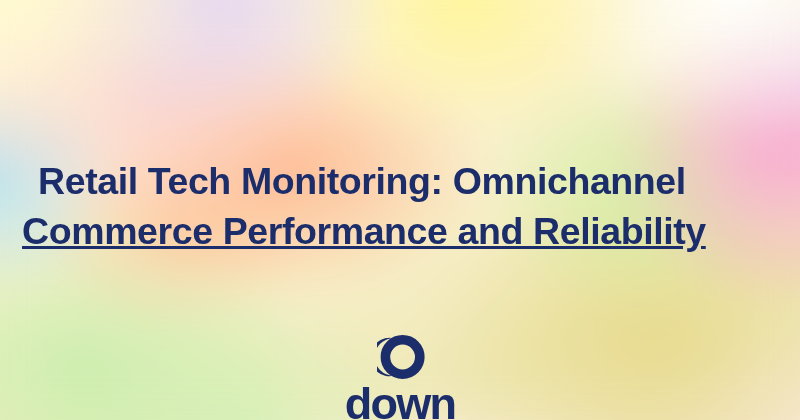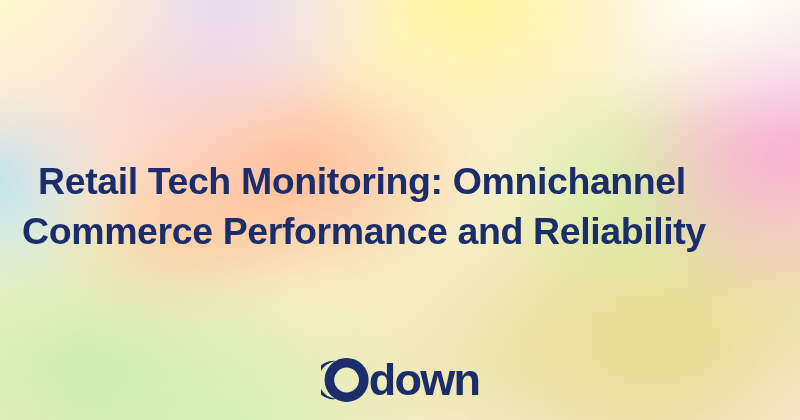--- a/index.html
+++ b/index.html
@@ -85,34 +85,36 @@
     color: #1c2d6b;
     font-size: 37.5px;
     font-weight: 700;
     line-height: 50px;
     letter-spacing: -0.4px;
     white-space: nowrap;
     font-family: "Liberation Sans", sans-serif;
   }
   .title-line.line2 {
     margin-left: -16px;
+    text-decoration: underline;
   }
 
   
   #logo {
     position: absolute;
     left: 0;
     right: 0;
     top: 352px;
     height: 56px;
     display: flex;
     align-items: center;
     justify-content: center;
     gap: 1px;
     z-index: 3;
+    flex-direction: column;
   }
   #logo-mark {
     display: block;
     width: 48px;
     height: 46px;
     flex: 0 0 auto;
     margin-right: -1px;
   }
   #logo-word {
     color: #1c2d6b;

